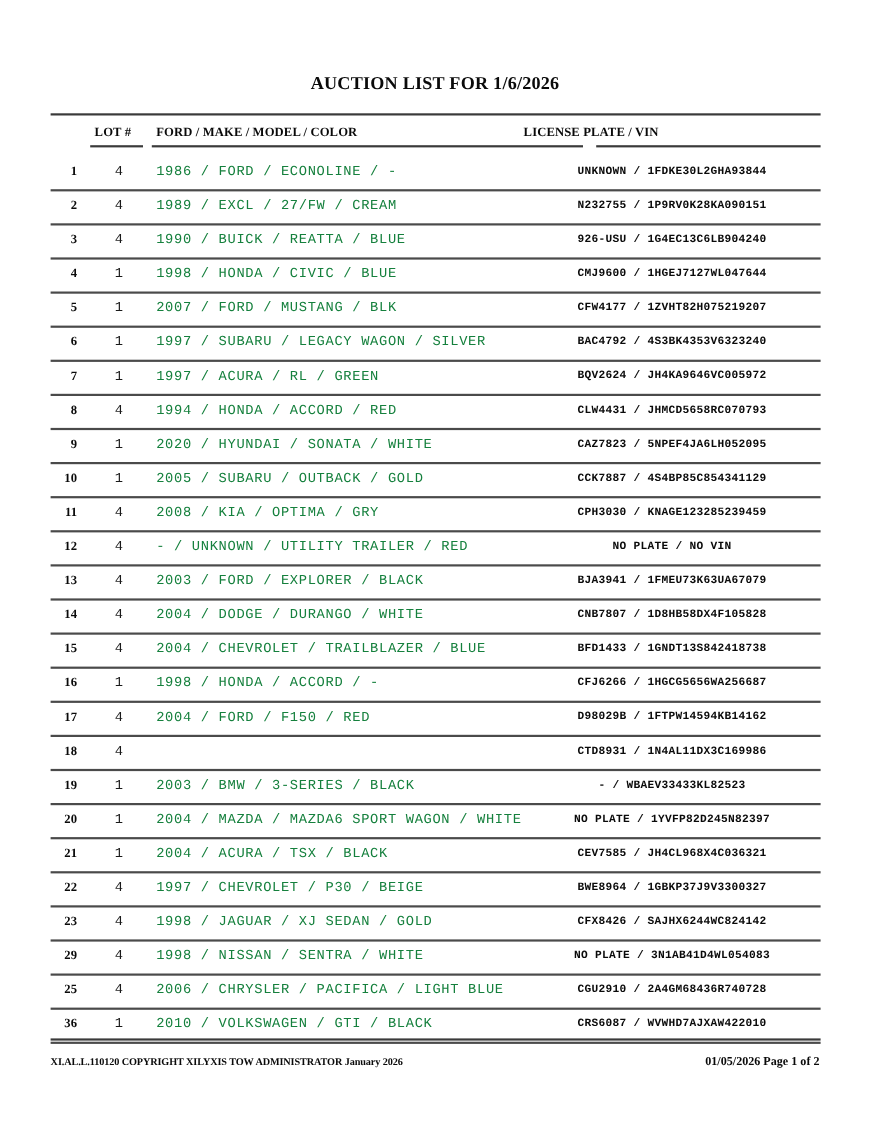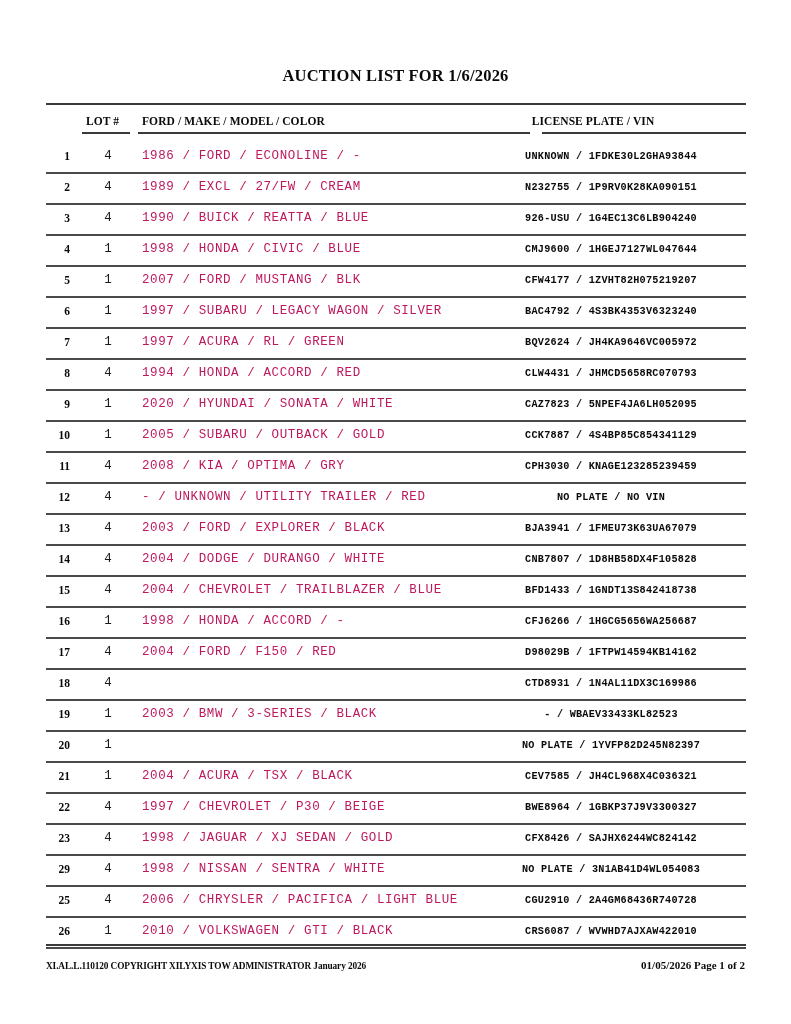--- a/index.html
+++ b/index.html
@@ -68,21 +68,21 @@
     position: absolute;
     font-weight: bold;
     font-size: 11.5px;
     font-family: "Liberation Serif", "DejaVu Serif", serif;
     letter-spacing: 0.1px;
     white-space: nowrap;
     color: #0a0a0a;
   }
   .hdr-lot   { left: 40px;  top: 3px; }
   .hdr-desc  { left: 96px;  top: 3px; }
-  .hdr-plate { left: 418px; top: 3px; width: 258px; text-align: center; }
+  .hdr-plate { left: 430px; top: 3px; width: 258px; text-align: left; }
 
   .hdr-underlines {
     position: relative;
     height: 6px;
   }
   .hdr-ul {
     position: absolute;
     height: 2px;
     background: #3a3a3a;
     top: 0;
@@ -127,21 +127,21 @@
     font-family: "Liberation Mono", "DejaVu Sans Mono", monospace;
     font-size: 12.5px;
     color: #1a1a1a;
     top: 6px;
   }
   .c-desc {
     left: 96px;
     font-family: "Liberation Mono", "DejaVu Sans Mono", monospace;
     font-size: 12.5px;
     letter-spacing: 0.6px;
-    color: #be185d;
+    color: #15803d;
     top: 6px;
   }
   .c-plate {
     left: 430px;
     width: 270px;
     text-align: center;
     font-family: "Liberation Mono", "DejaVu Sans Mono", monospace;
     font-weight: bold;
     font-size: 10.2px;
     letter-spacing: 0.25px;
@@ -334,20 +334,21 @@
         <div class="row">
           <div class="c c-idx">19</div>
           <div class="c c-lot">1</div>
           <div class="c c-desc">2003 / BMW / 3-SERIES / BLACK</div>
           <div class="c c-plate">- / WBAEV33433KL82523</div>
           <div class="sep"></div>
         </div>
         <div class="row">
           <div class="c c-idx">20</div>
           <div class="c c-lot">1</div>
+          <div class="c c-desc">2004 / MAZDA / MAZDA6 SPORT WAGON / WHITE</div>
           <div class="c c-plate">NO PLATE / 1YVFP82D245N82397</div>
           <div class="sep"></div>
         </div>
         <div class="row">
           <div class="c c-idx">21</div>
           <div class="c c-lot">1</div>
           <div class="c c-desc">2004 / ACURA / TSX / BLACK</div>
           <div class="c c-plate">CEV7585 / JH4CL968X4C036321</div>
           <div class="sep"></div>
         </div>
@@ -373,21 +374,21 @@
           <div class="sep"></div>
         </div>
         <div class="row">
           <div class="c c-idx">25</div>
           <div class="c c-lot">4</div>
           <div class="c c-desc">2006 / CHRYSLER / PACIFICA / LIGHT BLUE</div>
           <div class="c c-plate">CGU2910 / 2A4GM68436R740728</div>
           <div class="sep"></div>
         </div>
         <div class="row">
-          <div class="c c-idx">26</div>
+          <div class="c c-idx">36</div>
           <div class="c c-lot">1</div>
           <div class="c c-desc">2010 / VOLKSWAGEN / GTI / BLACK</div>
           <div class="c c-plate">CRS6087 / WVWHD7AJXAW422010</div>
           <div class="sep"></div>
         </div>
       </div>
   </div>
 
   <div class="foot-rule"></div>
   <div class="footer-left">XI.AL.L.110120  COPYRIGHT XILYXIS TOW ADMINISTRATOR  January 2026</div>

